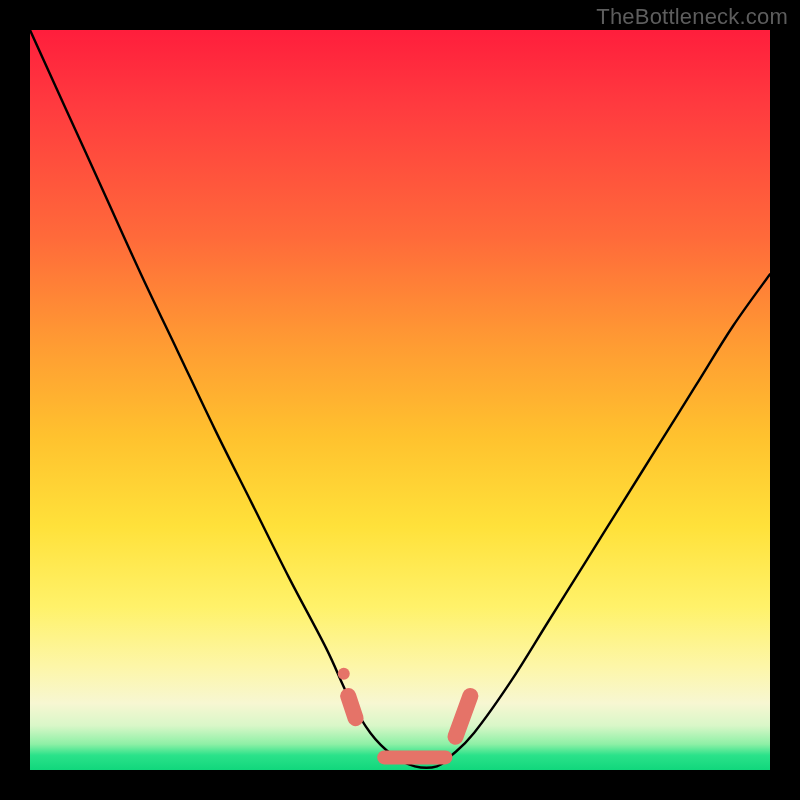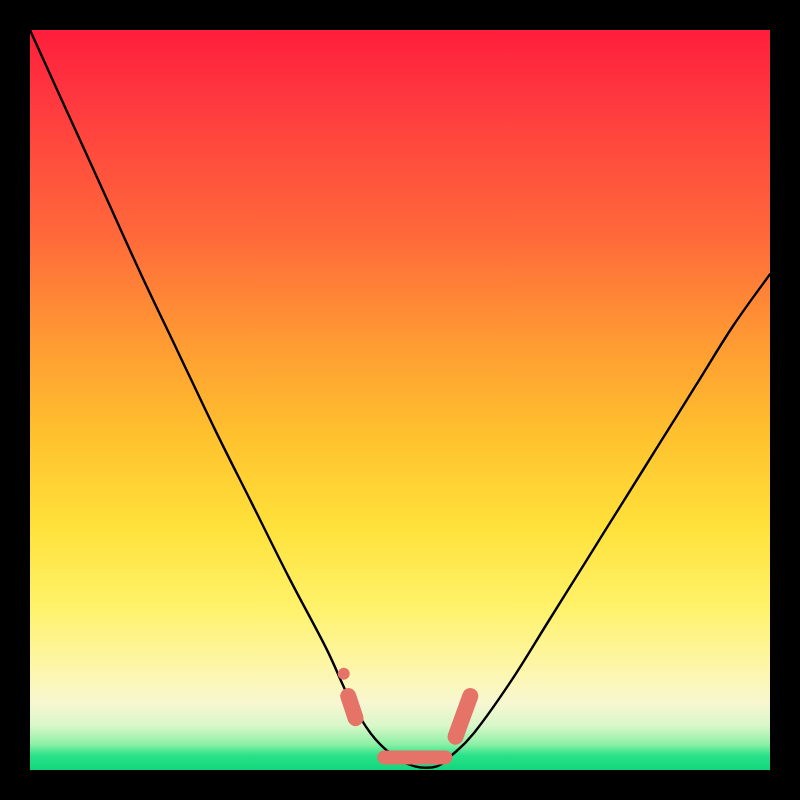--- a/index.html
+++ b/index.html
@@ -72,14 +72,15 @@
         </g>
       <g id="marker-layer">
           <rect x="347.2" y="720.4200000000001" width="75.20000000000005" height="14" rx="7" fill="#e57368"></rect>
           <line x1="318.2" y1="666" x2="325.6" y2="688.2" stroke="#e57368" stroke-width="16" stroke-linecap="round"></line>
           <line x1="425.49999999999994" y1="706.7" x2="440.29999999999995" y2="666" stroke="#e57368" stroke-width="16" stroke-linecap="round"></line>
           <circle cx="313.76" cy="643.8" r="6" fill="#e57368"></circle>
         </g>
     </svg>
   </div>
 
+  <div class="watermark">TheBottleneck.com</div>
 
 </div>
 
 </body></html>

